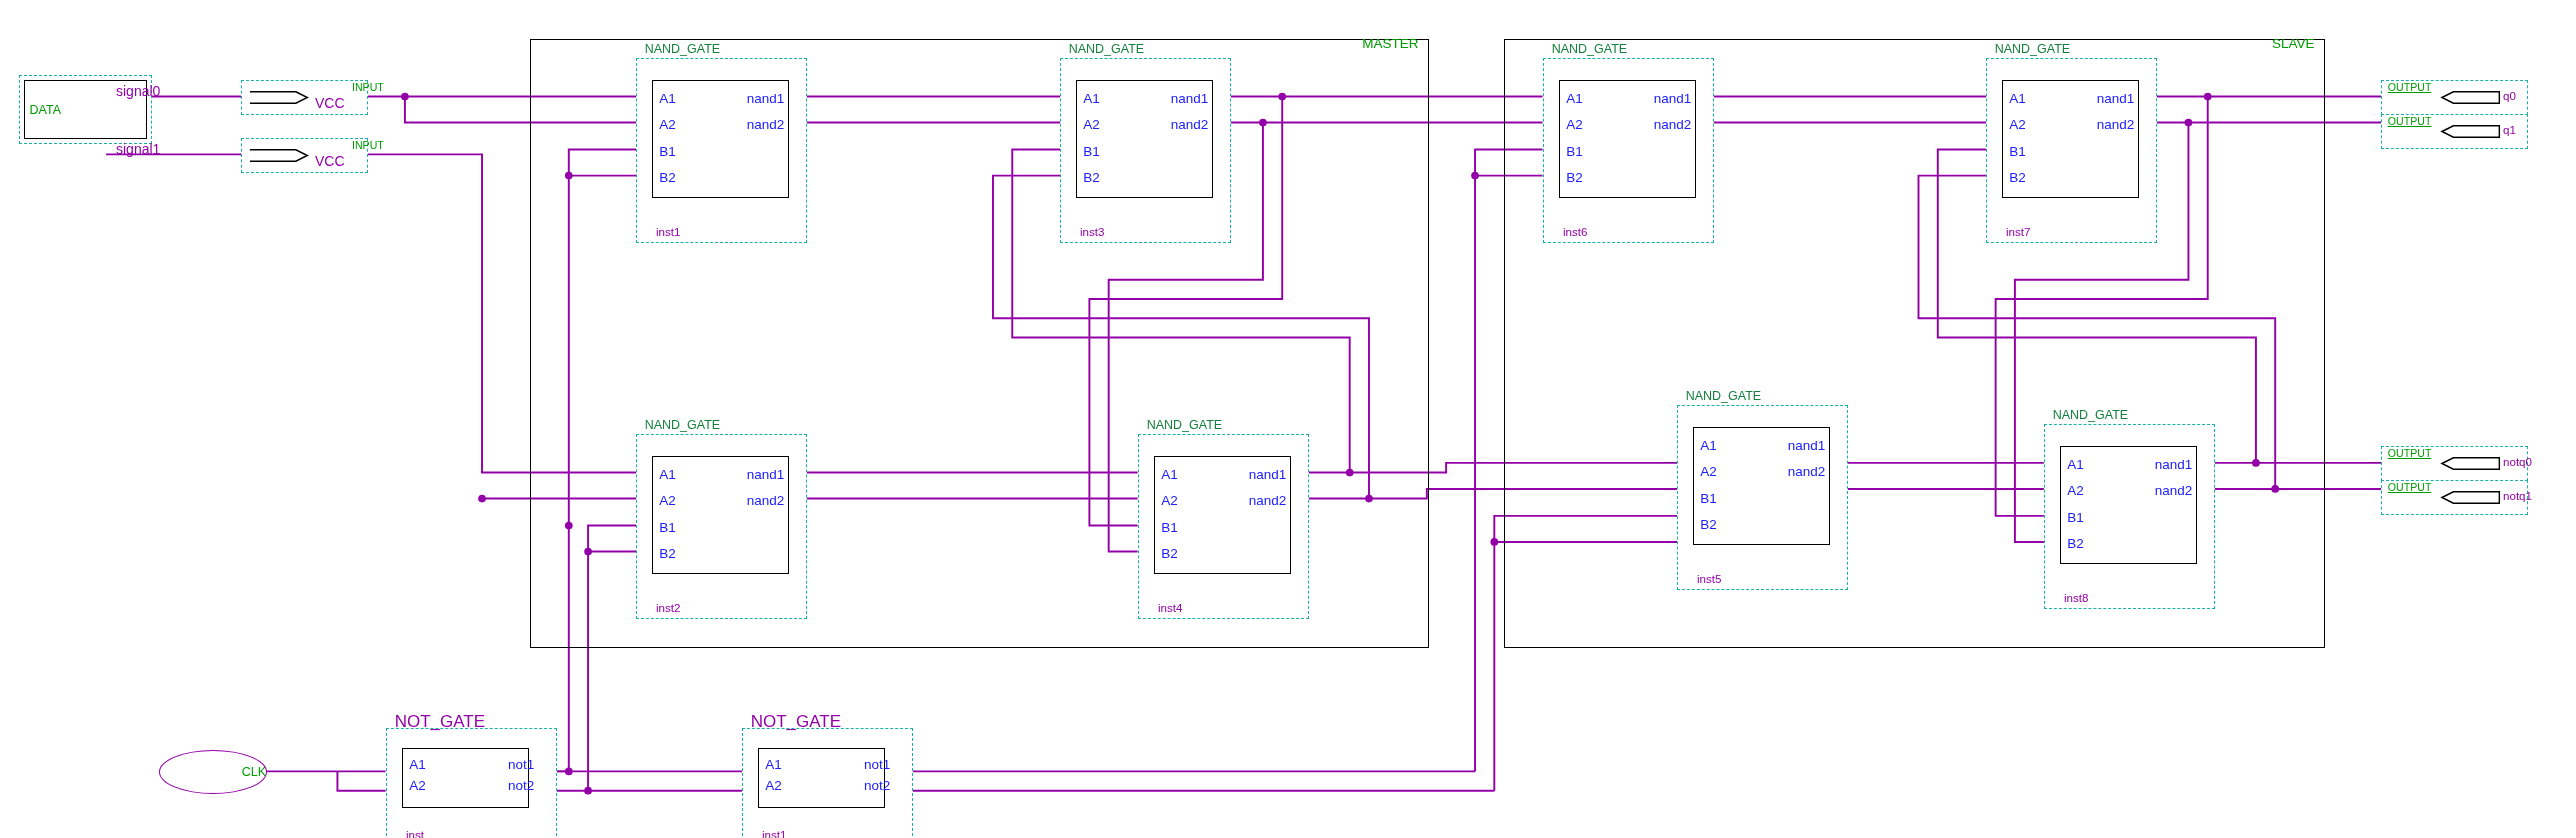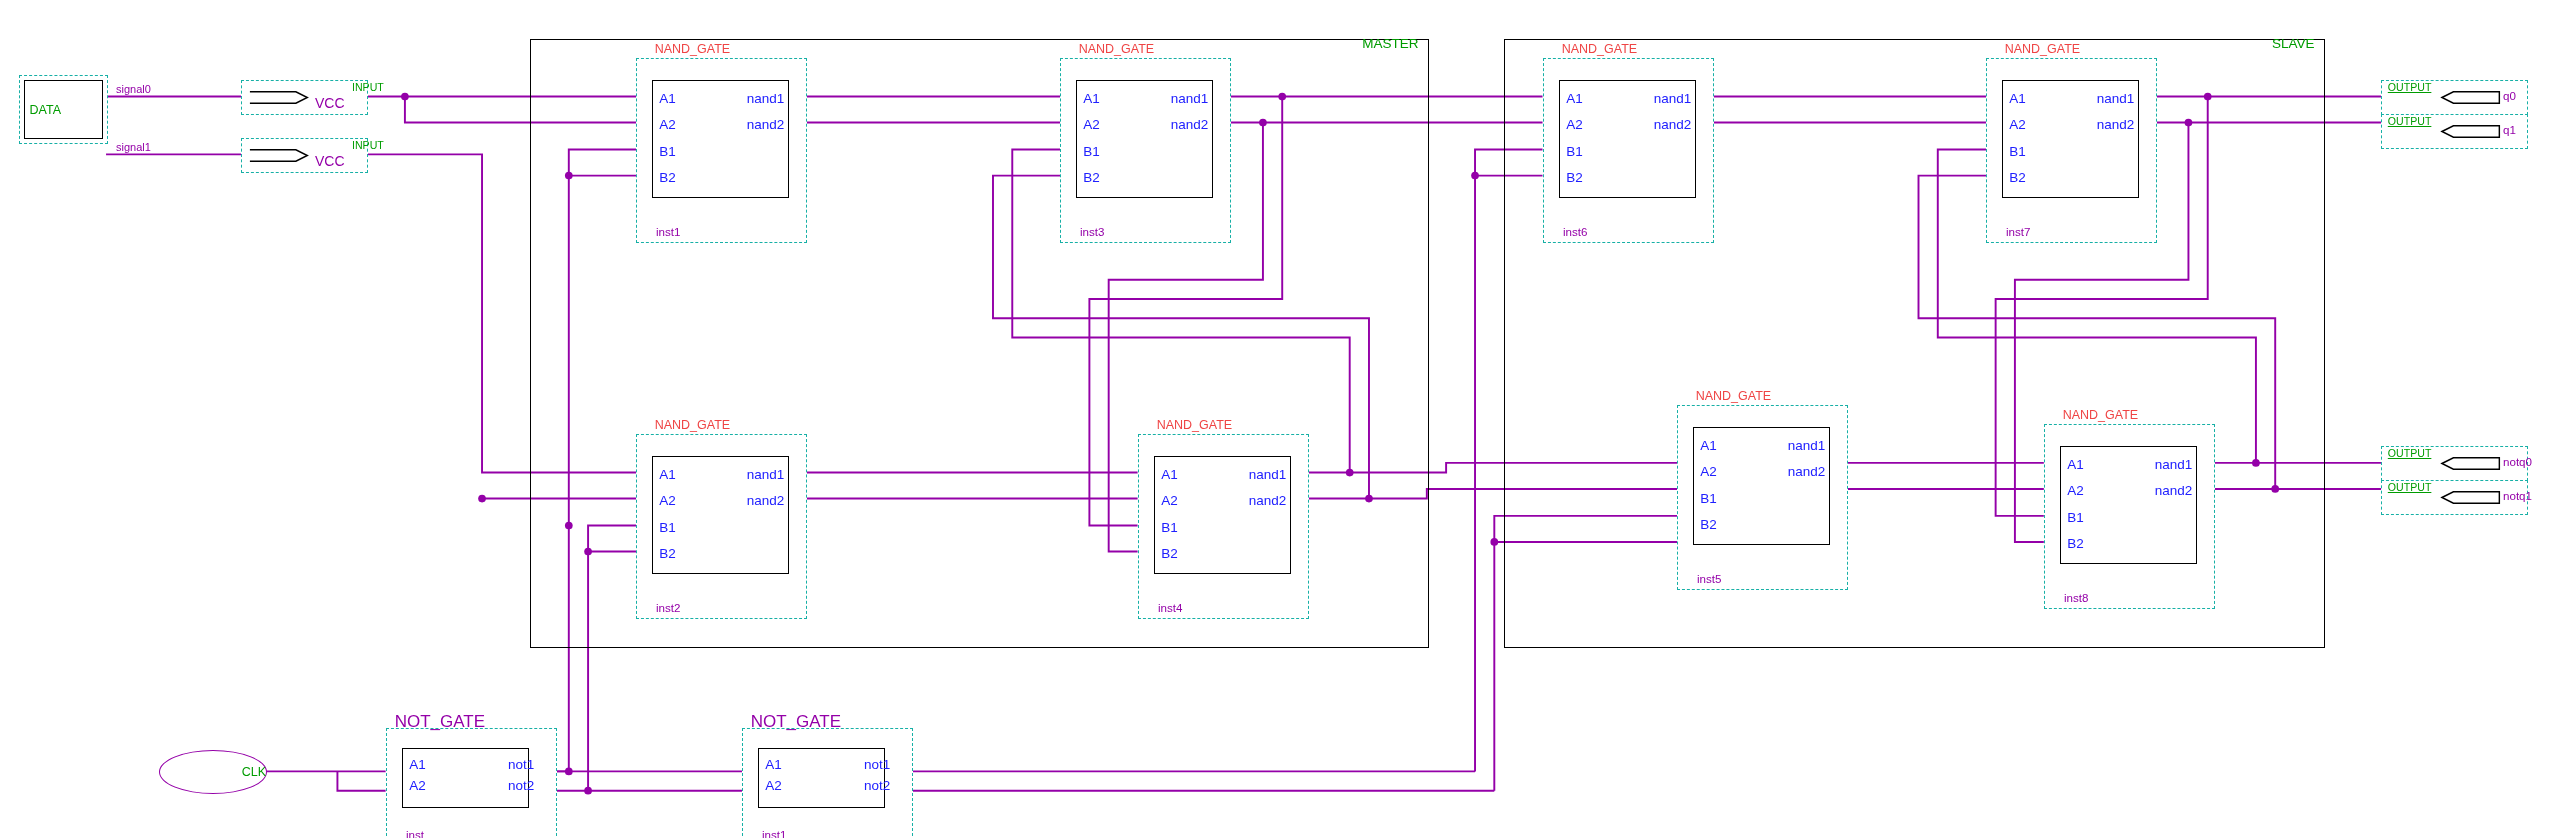--- a/index.html
+++ b/index.html
@@ -29,21 +29,21 @@
   
   .nand {
     position: absolute;
     width: 169px;
     height: 183px;
     border: 1px dashed #17b0a6;
     background: #fff;
   }
   .nand .title {
     position: absolute; left: 7.7px; top: -17.4px;
-    font-size: 12.5px; color: #ef4444; margin-left: 10px;
+    font-size: 12.5px; color: #15803d;
   }
   .nand .inner {
     position: absolute;
     left: 15.4px; top: 21px;
     width: 135px; height: 116px;
     border: 1px solid #000;
     background: #fff;
   }
   .port-row {
     position: absolute; left: 5.8px; width: 125px;
@@ -101,21 +101,21 @@
   .inpin .plabel {
     position: absolute; left: 73px; top: 0px;
     font-size: 10.6px; color: #009c00; margin-left: 37px;
   }
   .inpin .vcc {
     position: absolute; left: 73px; top: 13.5px;
     font-size: 14px; color: #9400a8;
   }
   .signal {
     position: absolute;
-    font-size: 11px; color: #9400a8;
+    font-size: 14px; color: #9400a8;
   }
 
   
   .outpin {
     position: absolute;
     width: 145px; height: 33px;
     border: 1px dashed #17b0a6;
     background: #fff;
   }
   .outpin svg { position: absolute; left: 58px; top: 4.8px; }
@@ -126,20 +126,21 @@
   .outpin .name {
     position: absolute; left: 121px; top: 7.7px;
     font-size: 11.6px; color: #9400a8;
   }
 
   
   .datain {
     position: absolute;
     border: 1px dashed #17b0a6;
     background: #fff;
+    padding-left: 44px;
   }
   .datain .inner {
     position: absolute; inset: 3.9px;
     border: 1px solid #000;
     background: #fff;
   }
   .datain .lbl {
     position: absolute; left: 9.6px; top: 50%;
     transform: translateY(-50%);
     font-size: 12.5px; color: #009c00;

